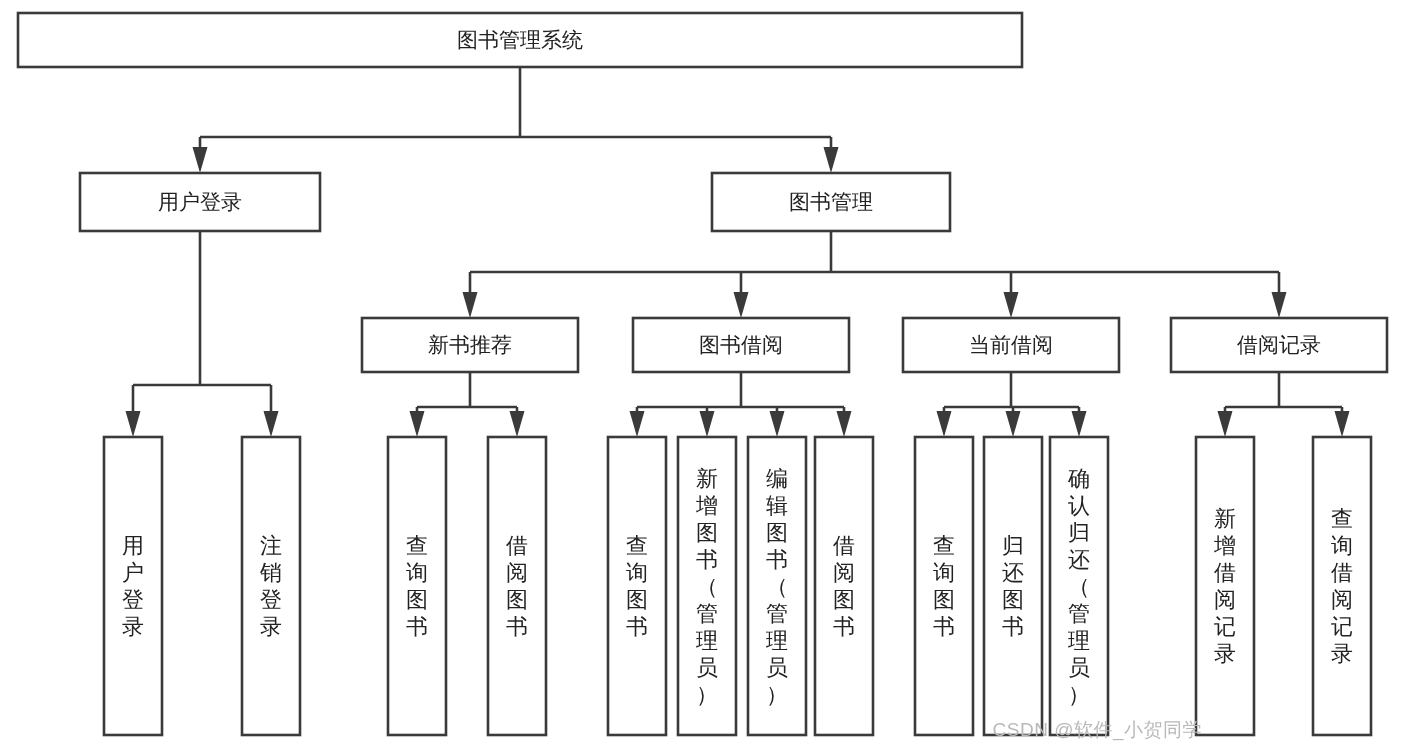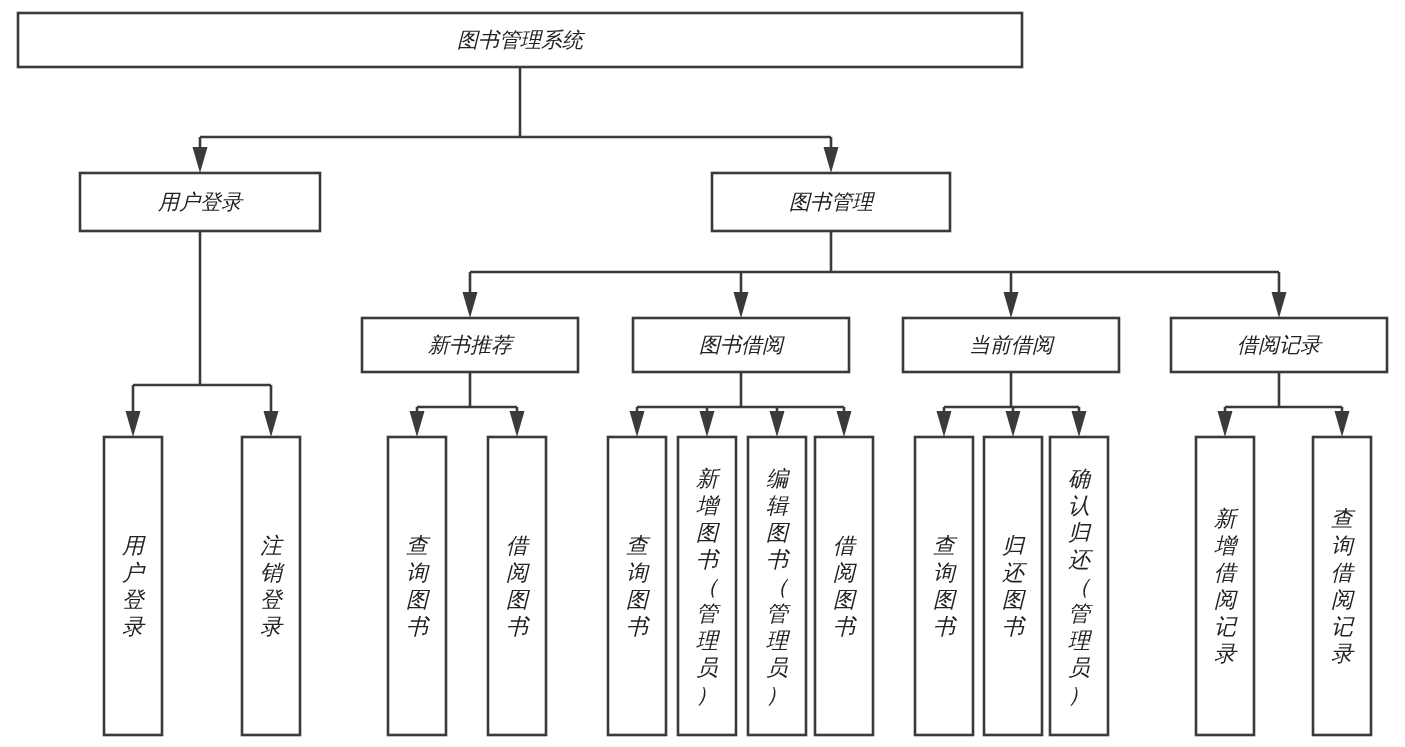--- a/index.html
+++ b/index.html
@@ -13,21 +13,20 @@
     position: relative;
     overflow: hidden;
     font-family: "Liberation Sans", "DejaVu Sans", sans-serif;
   }
   #diagram-root {
     position: absolute;
     left: 0;
     top: 0;
     width: 1210px;
     height: 747px;
-    font-style: italic;
   }
   svg.flow {
     display: block;
     width: 1405px;
     height: 747px;
   }
   .node-rect {
     fill: #ffffff;
     stroke: #3a3a3a;
     stroke-width: 2.6;
@@ -216,13 +215,14 @@
         <g>
           <rect class="node-rect" x="1196" y="437" width="58" height="298"></rect>
           <text class="node-label-vertical" x="1225" y="526.06"><tspan x="1225" dy="0">新</tspan><tspan x="1225" dy="27">增</tspan><tspan x="1225" dy="27">借</tspan><tspan x="1225" dy="27">阅</tspan><tspan x="1225" dy="27">记</tspan><tspan x="1225" dy="27">录</tspan></text>
         </g>
         <g>
           <rect class="node-rect" x="1313" y="437" width="58" height="298"></rect>
           <text class="node-label-vertical" x="1342" y="526.06"><tspan x="1342" dy="0">查</tspan><tspan x="1342" dy="27">询</tspan><tspan x="1342" dy="27">借</tspan><tspan x="1342" dy="27">阅</tspan><tspan x="1342" dy="27">记</tspan><tspan x="1342" dy="27">录</tspan></text>
         </g>
       </g>
   </svg>
+  <div class="watermark">CSDN @软件_小贺同学</div>
 </div>
 
 </body></html>

